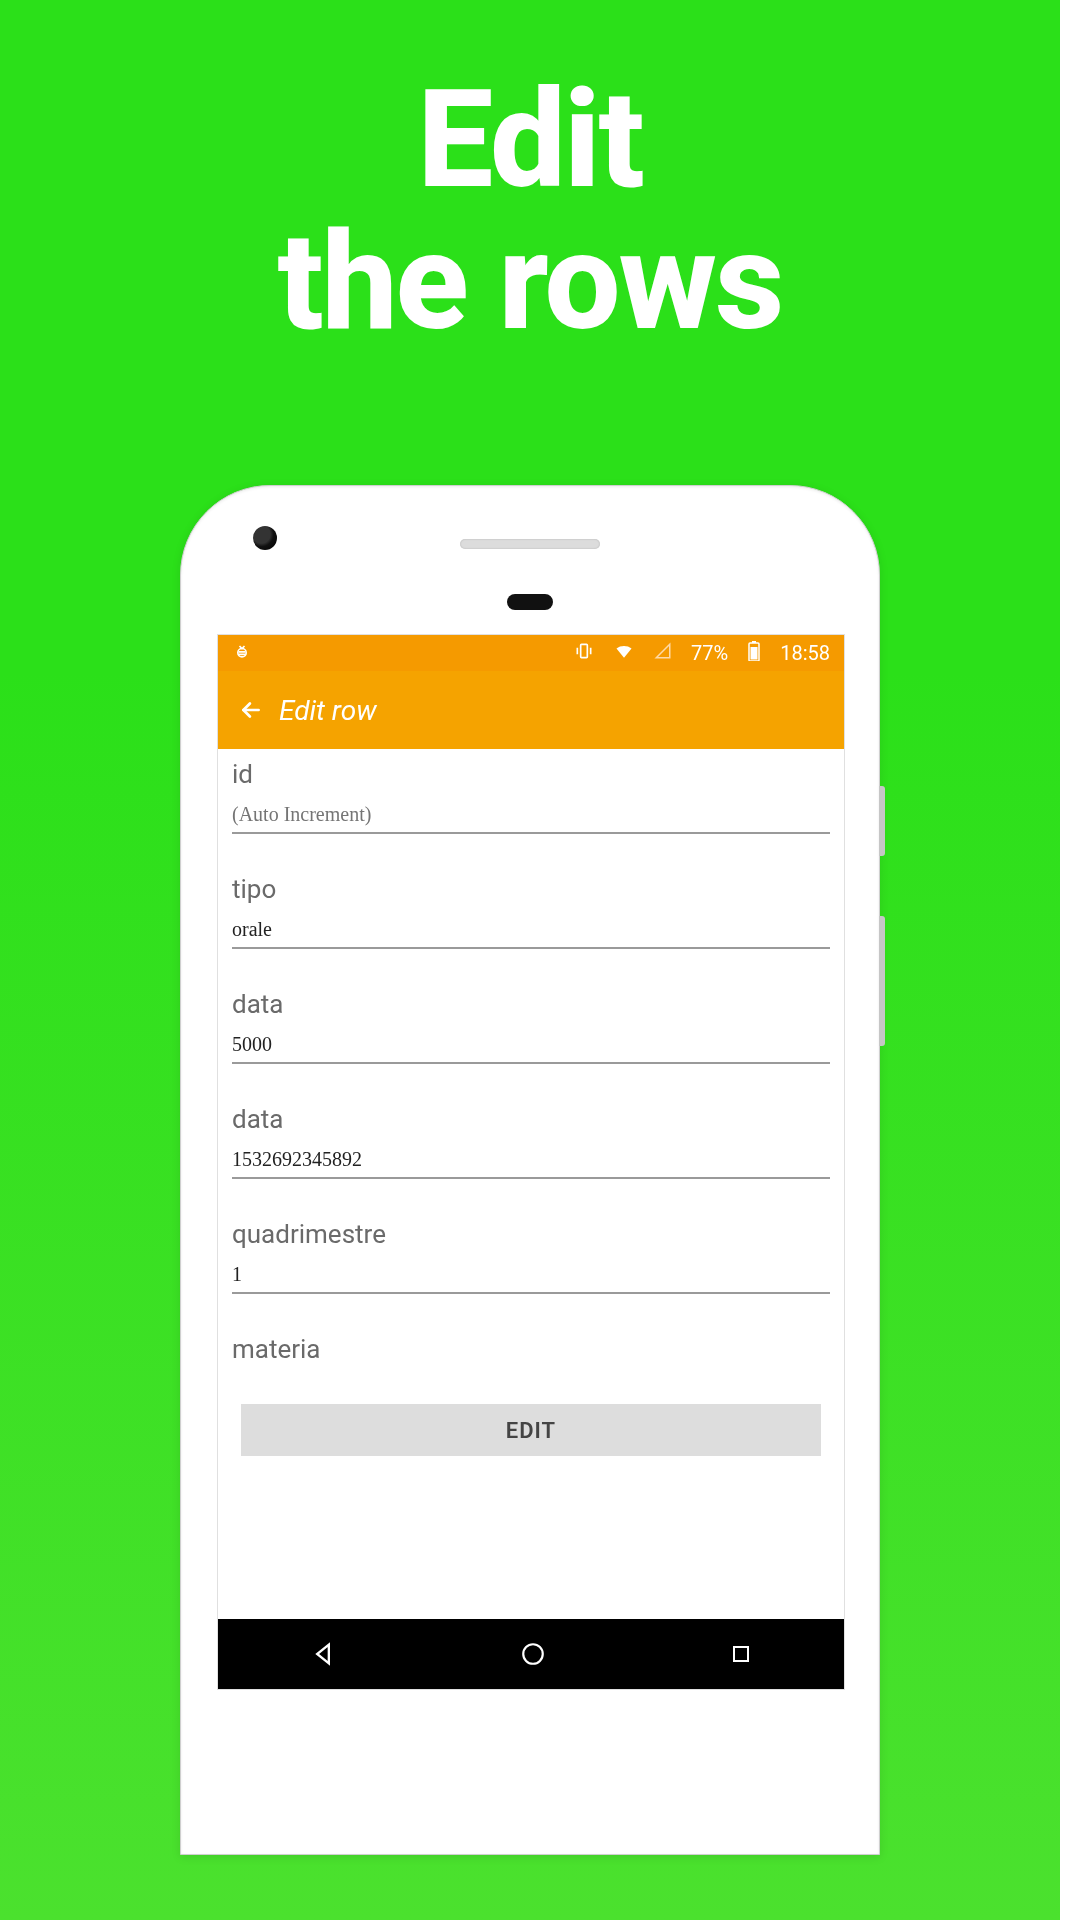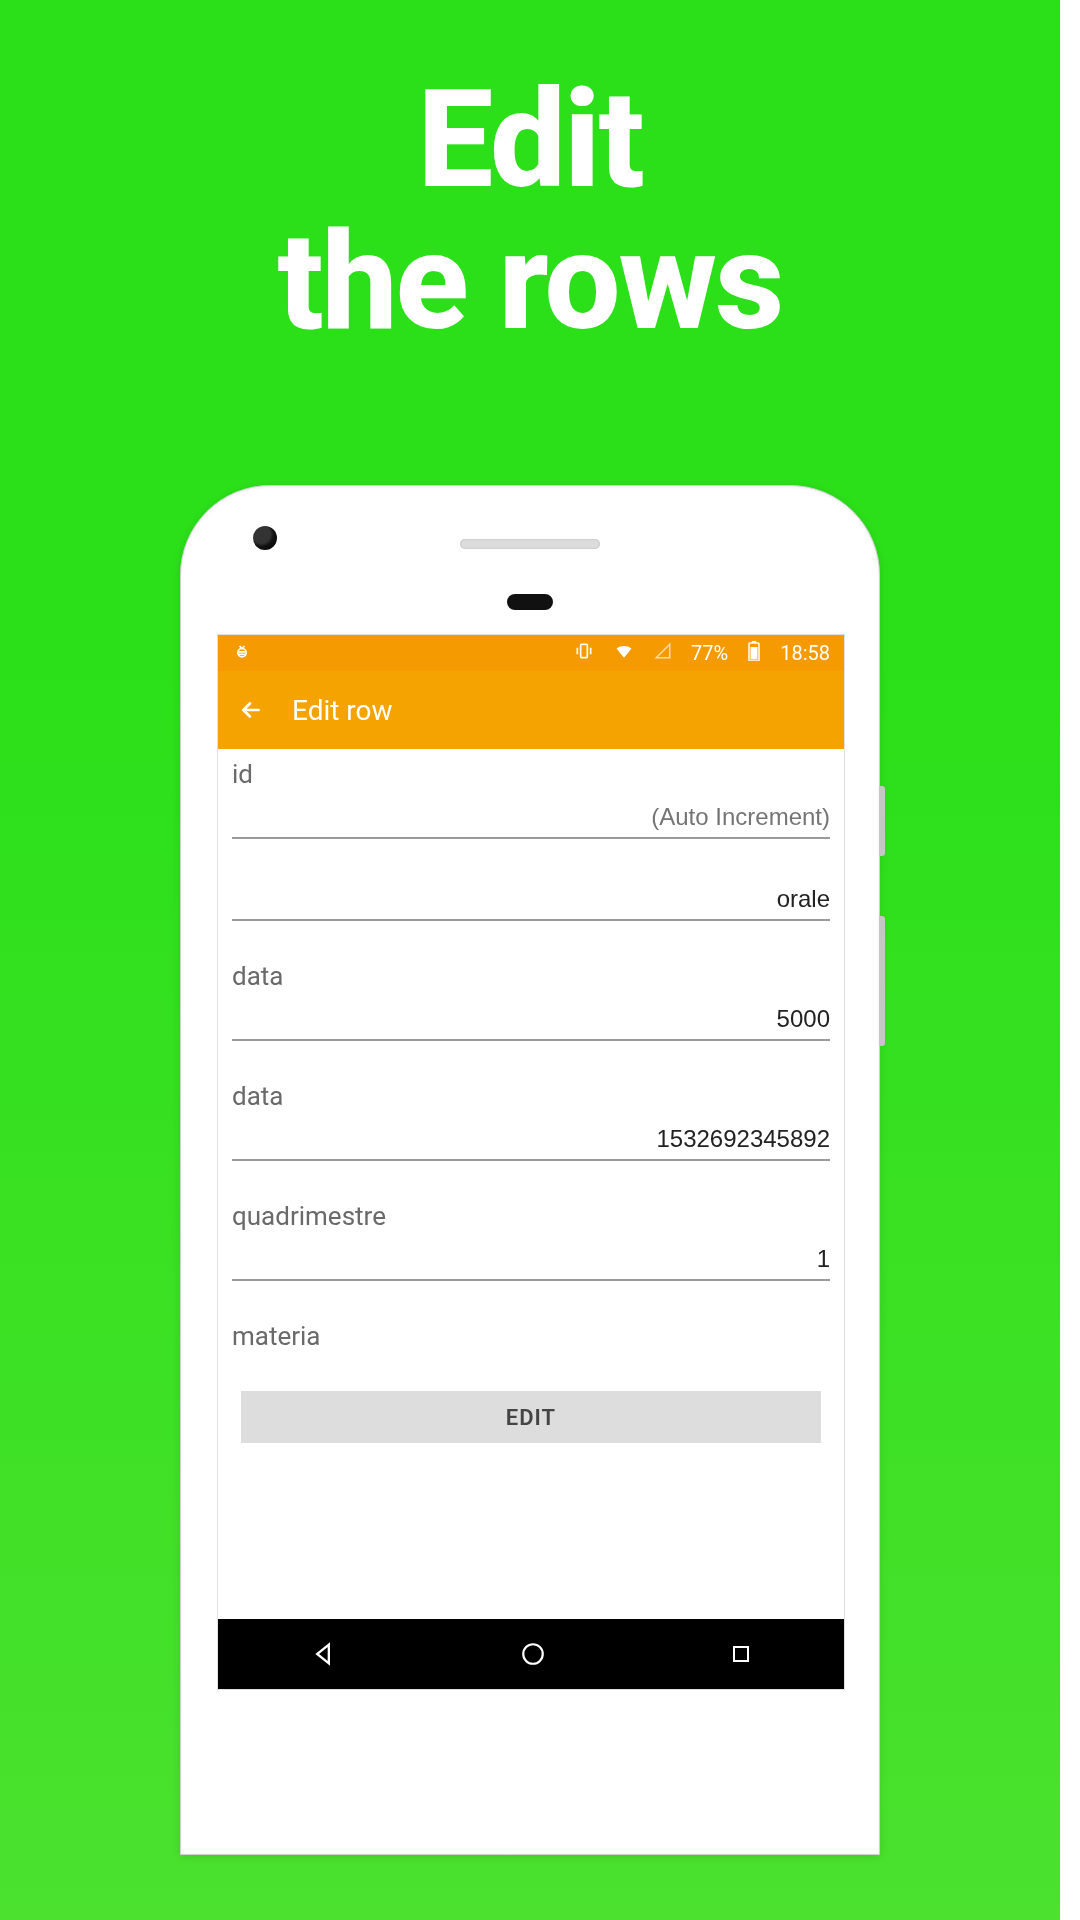--- a/index.html
+++ b/index.html
@@ -69,48 +69,48 @@
     font-size: 20px;
   }
   .status-left { display:flex; align-items:center; gap:6px;}
   .status-right { display:flex; align-items:center; gap:19px;}
   .appbar {
     height: 78px;
     background: #f5a300;
     color: #fff;
     display:flex;
     align-items:center;
-    gap: 28px;
+    gap: 15px;
     padding: 0 20px;
     font-size: 28px;
+    font-style: italic;
   }
   .back-arrow svg { display:block; }
   .content {
     flex: 1;
     background: #fff;
     padding: 10px 14px 0 14px;
     overflow: hidden;
   }
   .field { margin-bottom: 40px; }
   .field-label {
     color: #6a6a6a;
     font-size: 26px;
     margin-bottom: 8px;
   }
   .field-input {
     width: 100%;
     border: none;
     border-bottom: 2px solid #9a9a9a;
-    font-size: 24px;
+    font-size: 20px;
     color: #222;
     padding: 6px 0;
     outline: none;
     background: transparent;
-    font-family: Liberation Sans, sans-serif;
-    text-align: right;
+    font-family: Liberation Serif, serif;
   }
   .field-input.placeholder { color: #a8a8a8; }
   .edit-btn {
     display:block;
     margin: 6px auto 10px auto;
     width: 580px;
     height: 52px;
     background: #dddddd;
     border: none;
     color: #444;
@@ -204,20 +204,21 @@
         </span>
         <span>Edit row</span>
       </div>
 
       <div class="content">
         <div class="field">
           <div class="field-label">id</div>
           <input class="field-input placeholder" placeholder="(Auto Increment)" style="">
         </div>
         <div class="field">
+          <div class="field-label">tipo</div>
           <input class="field-input" value="orale" style="">
         </div>
         <div class="field">
           <div class="field-label">data</div>
           <input class="field-input" value="5000" style="">
         </div>
         <div class="field">
           <div class="field-label">data</div>
           <input class="field-input" value="1532692345892" style="">
         </div>

